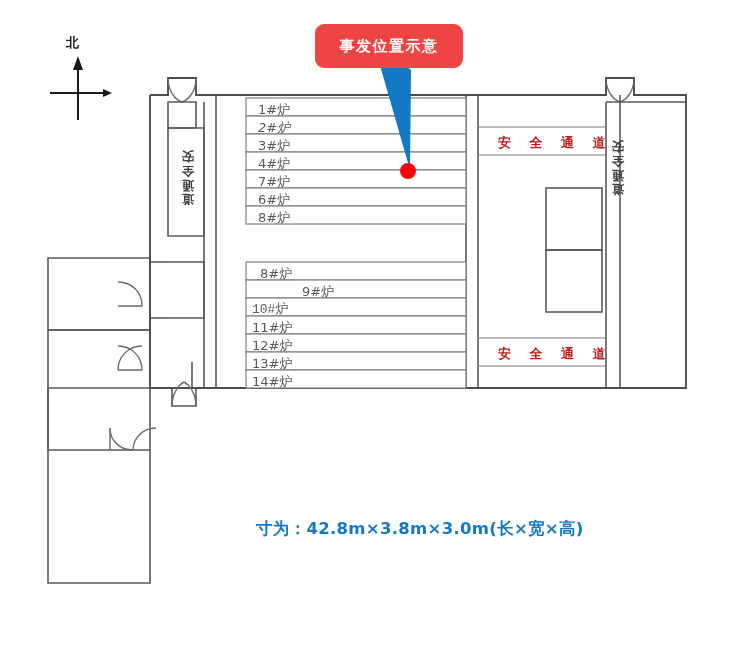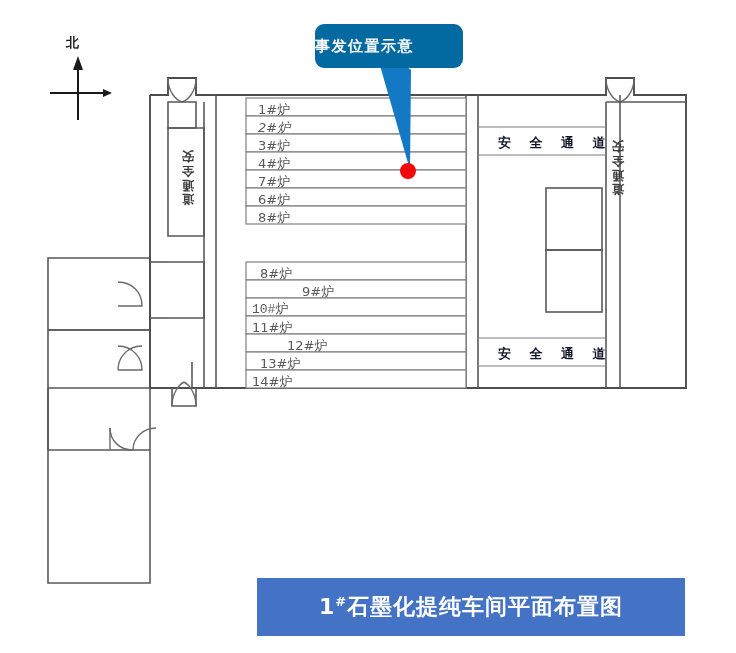--- a/index.html
+++ b/index.html
@@ -70,21 +70,21 @@
     transform: rotate(180deg);
     writing-mode: vertical-rl;
     white-space: nowrap;
     letter-spacing: 14px;
   }
   .cn-horiz {
     position: absolute;
     font-family: "DejaVu Sans", "Liberation Sans", sans-serif;
     font-size: 13px;
     font-weight: 700;
-    color: #0f172a;
+    color: #b91c1c;
     letter-spacing: 7px;
     white-space: nowrap;
   }
   .furnace-label {
     position: absolute;
     font-family: "DejaVu Sans", "Liberation Sans", sans-serif;
     font-size: 13px;
     color: #595959;
     white-space: nowrap;
     line-height: 1;
@@ -99,25 +99,25 @@
     top: 34px;
   }
 
   
   #callout {
     position: absolute;
     left: 315px;
     top: 24px;
     width: 148px;
     height: 44px;
-    background: #0369a1;
+    background: #ef4444;
     border-radius: 9px;
     display: flex;
     align-items: center;
-    justify-content: flex-start;
+    justify-content: center;
   }
   #callout-text {
     font-family: "DejaVu Sans", "Liberation Sans", sans-serif;
     font-size: 15px;
     font-weight: 700;
     color: #ffffff;
     letter-spacing: 1.5px;
     white-space: nowrap;
   }
   #callout-tail {
@@ -308,34 +308,30 @@
   <div class="furnace-label" style="left:258px; top:139px;">3#炉</div>
   <div class="furnace-label" style="left:258px; top:157px;">4#炉</div>
   <div class="furnace-label" style="left:258px; top:175px;">7#炉</div>
   <div class="furnace-label" style="left:258px; top:193px;">6#炉</div>
   <div class="furnace-label" style="left:258px; top:211px;">8#炉</div>
 
   <div class="furnace-label" style="left:260px; top:267px;">8#炉</div>
   <div class="furnace-label" style="left:260px; top:285px;margin-left:42px;">9#炉</div>
   <div class="furnace-label" style="left:252px; top:303px;font-family:Liberation Mono, monospace;">10#炉</div>
   <div class="furnace-label" style="left:252px; top:321px;">11#炉</div>
-  <div class="furnace-label" style="left:252px; top:339px;margin-left:35px;">12#炉</div>
-  <div class="furnace-label" style="left:260px; top:357px;">13#炉</div>
+  <div class="furnace-label" style="left:252px; top:339px;">12#炉</div>
+  <div class="furnace-label" style="left:252px; top:357px;">13#炉</div>
   <div class="furnace-label" style="left:252px; top:375px;">14#炉</div>
 
   <svg id="callout-tail" viewBox="0 0 150 115">
     <polygon points="64,0 86,0 96,8 95,108" fill="#1379c4"></polygon>
   </svg>
 
   <div id="callout">
     <span id="callout-text">事发位置示意</span>
   </div>
 
   <div id="incident-dot"></div>
 
-
-  <div id="title-banner">
-    <div id="title-banner-text">
-      <span>1</span><sup>#</sup><span>石墨化提纯车间平面布置图</span>
-    </div>
-  </div>
+  <div class="caption" id="caption-line2">寸为：42.8m×3.8m×3.0m(长×宽×高)</div>
+
 
 </div>
 
 </body></html>

